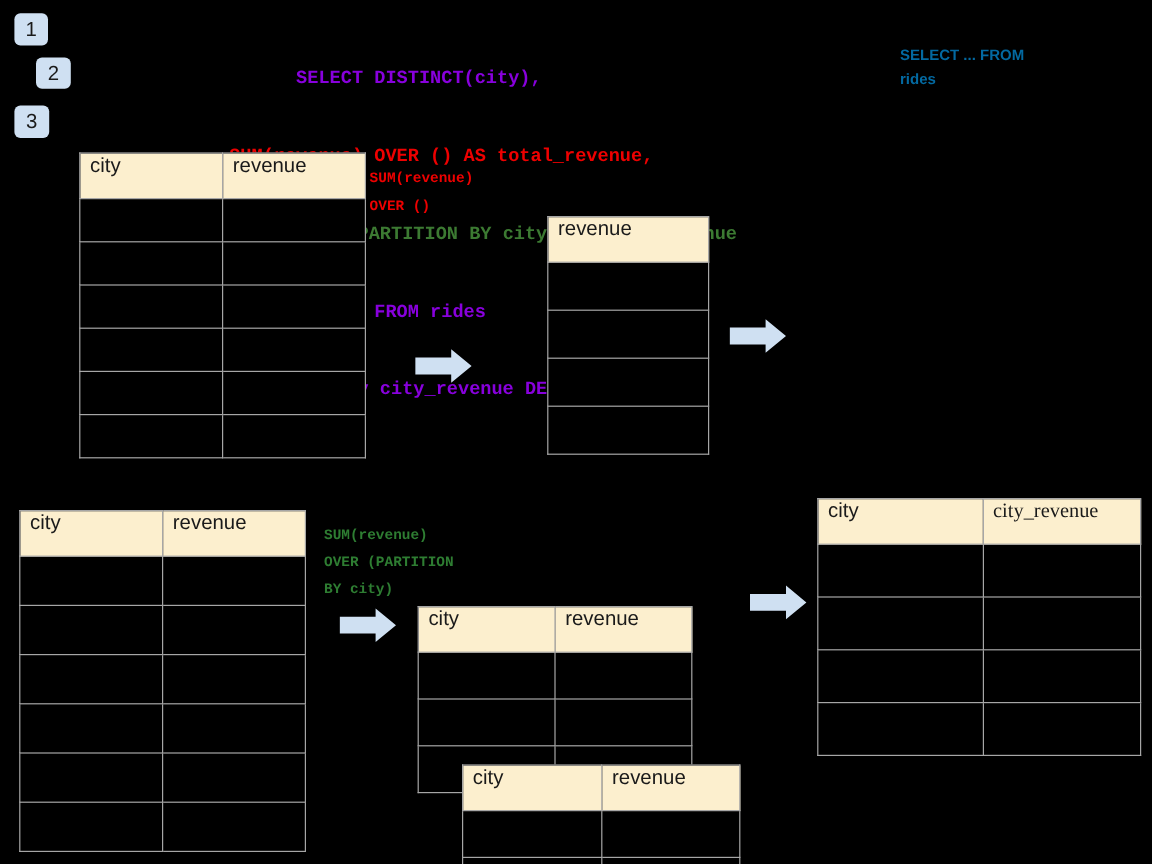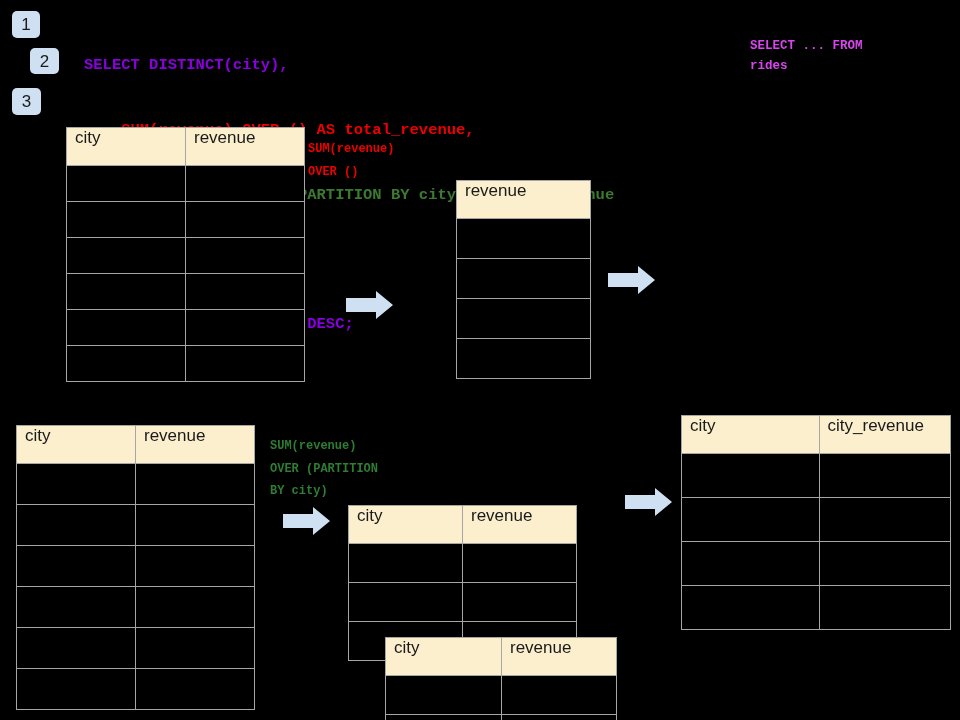--- a/index.html
+++ b/index.html
@@ -37,32 +37,32 @@
   
   .code-block {
     position: absolute;
     font-family: "Liberation Mono", monospace;
     font-size: 15.5px;
     line-height: 21.6px;
     white-space: pre;
     letter-spacing: 0px;
     font-weight: bold;
   }
-  .code-line { white-space: pre; display: block; }
+  .code-line { white-space: pre; display: block; text-align: center; }
   .c-purple { color: #8800dd; }
   .c-red    { color: #ee0000; }
   .c-green  { color: #3c7a32; }
 
   .side-note {
     position: absolute;
-    font-family: Liberation Mono, monospace;
+    font-family: Liberation Sans, sans-serif;
     font-size: 12.5px;
     line-height: 20px;
     font-weight: bold;
-    color: #d946ef;
+    color: #0369a1;
     white-space: pre;
     width: 160px;
   }
 
   
   .annot {
     position: absolute;
     font-family: "Liberation Mono", monospace;
     font-size: 12px;
     line-height: 22.5px;
@@ -294,21 +294,21 @@
   <div class="arrow" style="left:625px; top:487px;">
     <svg width="48" height="30" viewBox="0 0 48 30">
       <polygon points="0,8 30,8 30,1 47,15 30,29 30,22 0,22" fill="#cfe0f2"></polygon>
     </svg>
   </div>
 
   <table class="tbl" style="left:681px; top:415px; width:270px;">
     <thead>
       <tr>
         <th style="width:135px;">city</th>
-        <th style="width:129px;">city_revenue</th>
+        <th style="width:129px;font-family:Liberation Serif, serif;">city_revenue</th>
       </tr>
     </thead>
     <tbody>
       <tr>
           <td style="height:44px;"></td>
           <td></td>
         </tr>
       <tr>
           <td style="height:44px;"></td>
           <td></td>

